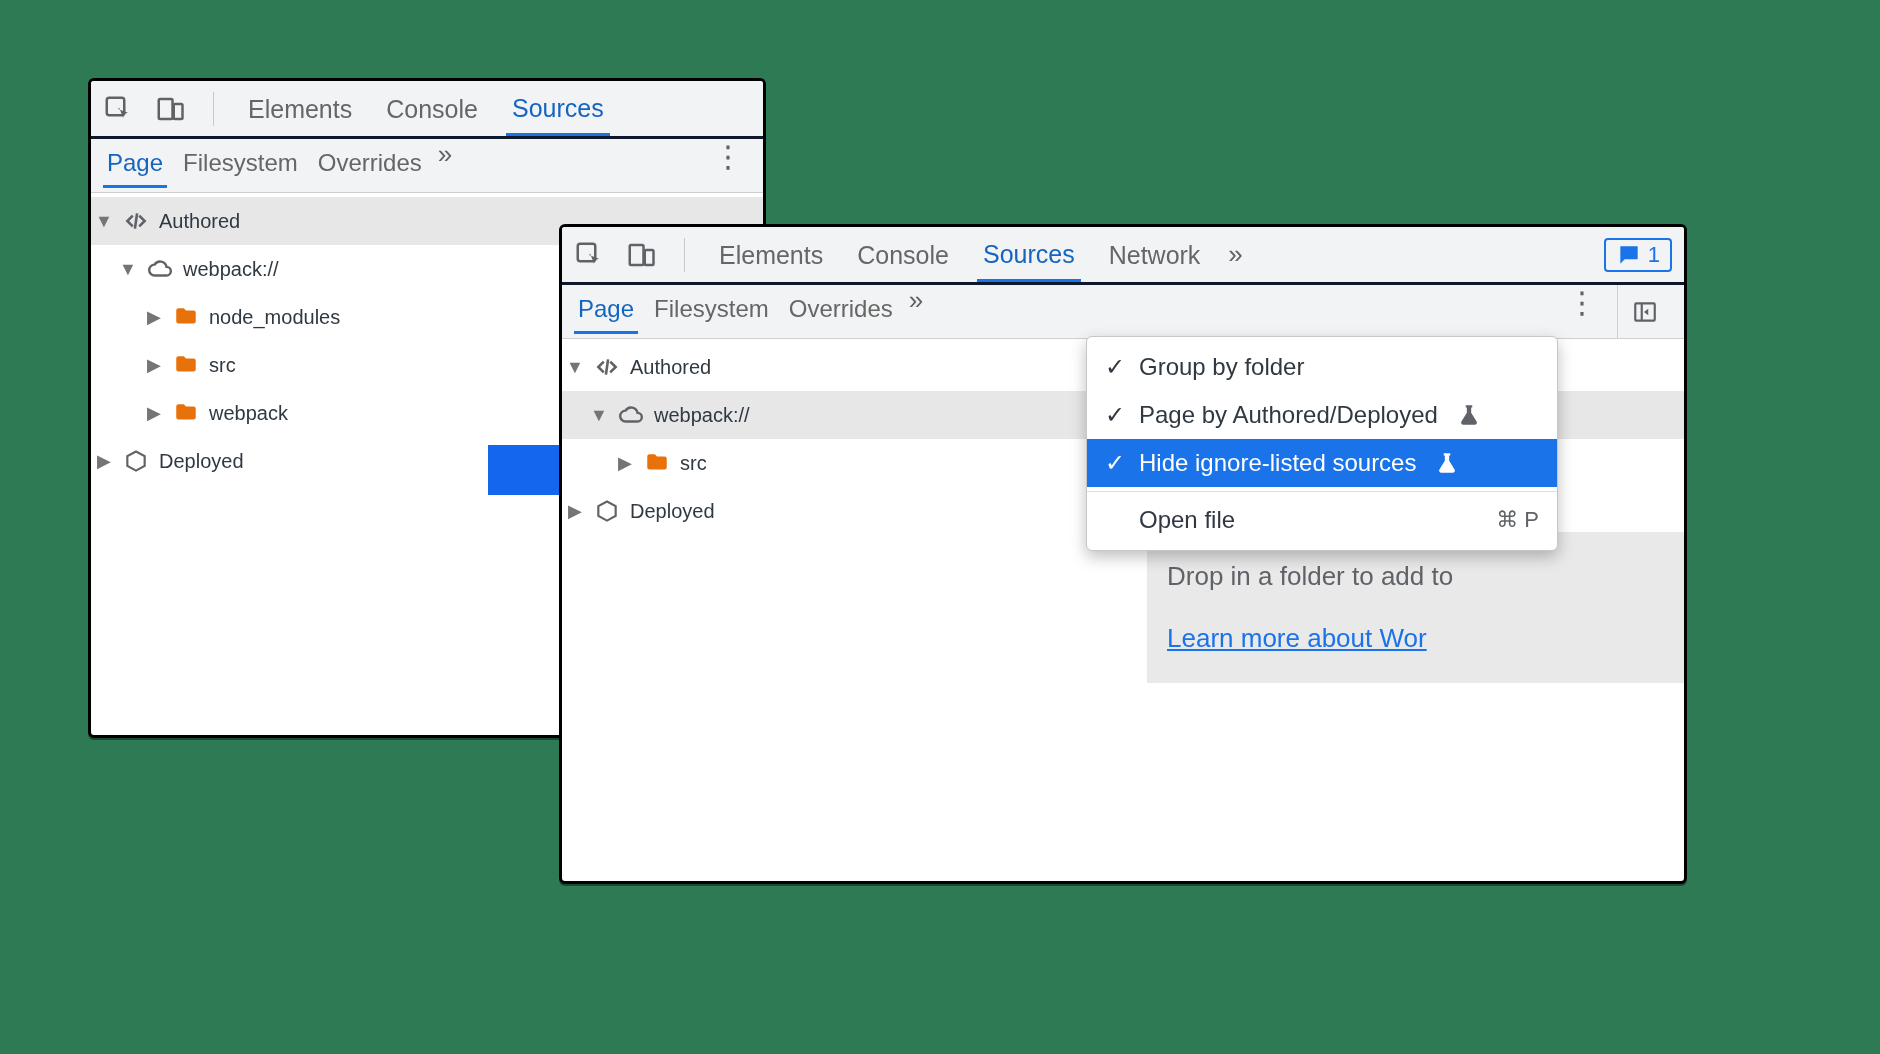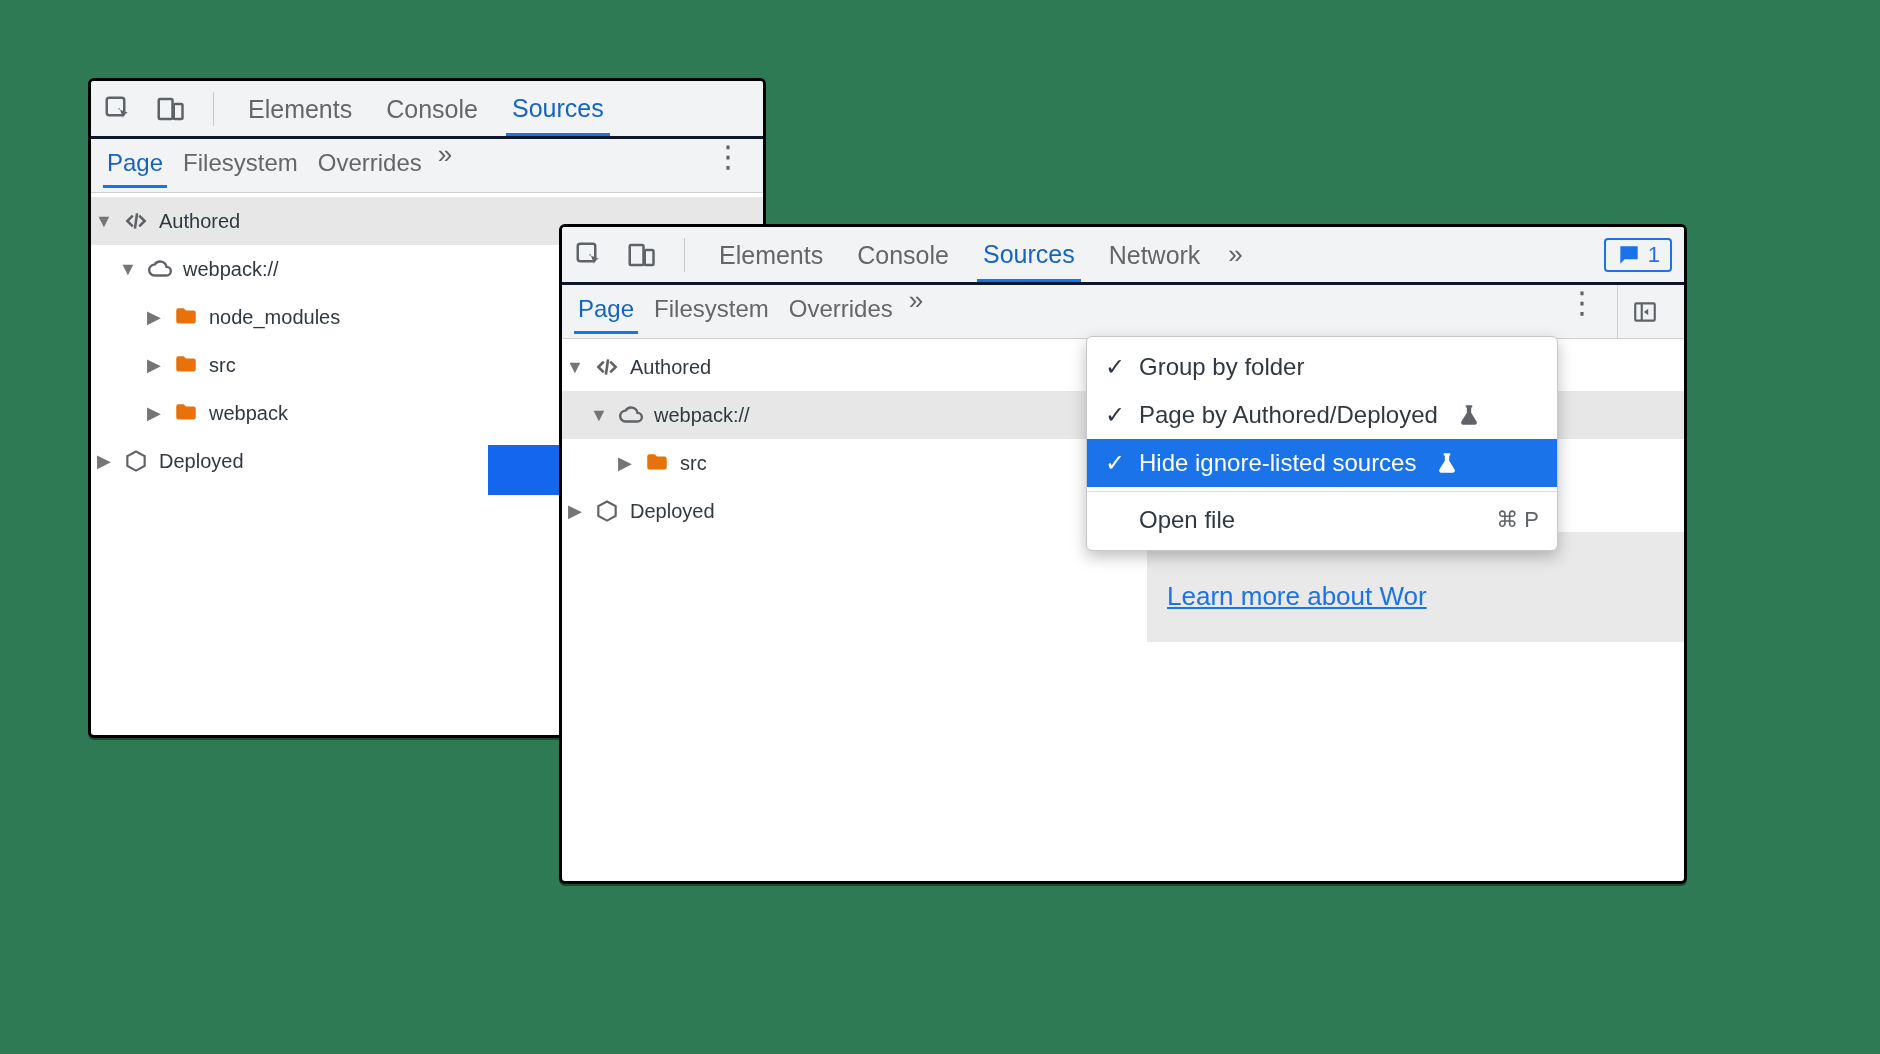--- a/index.html
+++ b/index.html
@@ -320,20 +320,21 @@
         <svg viewBox="0 0 24 24" fill="none" stroke="#5f6368" stroke-width="2">
             <rect x="3" y="4" width="18" height="16" rx="1"></rect>
             <path d="M9 4v16"></path>
             <path d="M15 9l-4 3 4 3" fill="#5f6368" stroke="none"></path>
           </svg>
       </span>
     </span>
   </div>
 
   <div class="workspace-hint">
+    <div>Drop in a folder to add to</div>
     <div style="height:20px"></div>
     <a href="#">Learn more about Wor</a>
   </div>
 
   <div class="tree">
     <div class="tree-row">
       <span class="disclosure open"></span>
       <span class="icon svg20">
         <svg viewBox="0 0 24 24" fill="none" stroke="#5f6368" stroke-width="2.4">
             <path d="M9 7l-5 5 5 5"></path>

